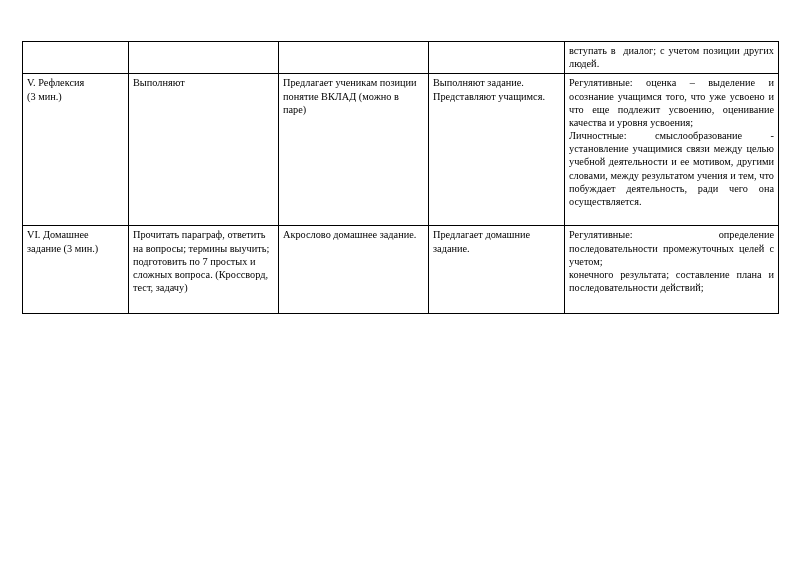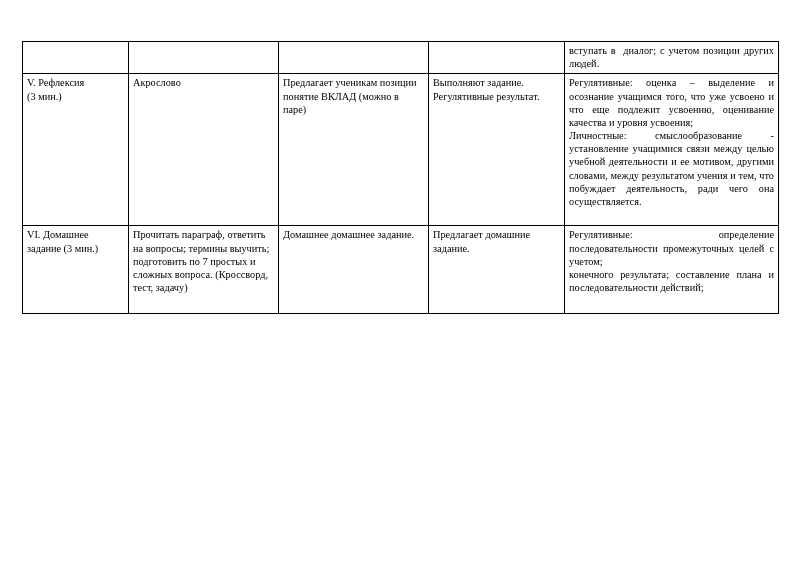--- a/index.html
+++ b/index.html
@@ -77,42 +77,42 @@
         <td>
             <span class="cell-text just">вступать в  диалог; с учетом позиции других людей.</span>
           </td>
       </tr>
       <tr style="height:152px;">
         <td>
             <span class="cell-text">V. Рефлексия
 (3 мин.)</span>
           </td>
         <td>
-            <span class="cell-text">Акрослово</span>
+            <span class="cell-text">Выполняют</span>
           </td>
         <td>
             <span class="cell-text">Предлагает ученикам позиции понятие ВКЛАД (можно в паре)</span>
           </td>
         <td>
-            <span class="cell-text">Выполняют задание. Регулятивные результат.</span>
+            <span class="cell-text">Выполняют задание. Представляют учащимся.</span>
           </td>
         <td>
             <span class="cell-text just">Регулятивные: оценка – выделение и осознание учащимся того, что уже усвоено и что еще подлежит усвоению, оценивание качества и уровня усвоения;
 Личностные: смыслообразование - установление учащимися связи между целью учебной деятельности и ее мотивом, другими словами, между результатом учения и тем, что побуждает деятельность, ради чего она осуществляется.</span>
           </td>
       </tr>
       <tr style="height:88px;">
         <td>
             <span class="cell-text">VI. Домашнее задание (3 мин.)</span>
           </td>
         <td>
             <span class="cell-text">Прочитать параграф, ответить на вопросы; термины выучить; подготовить по 7 простых и сложных вопроса. (Кроссворд, тест, задачу)</span>
           </td>
         <td>
-            <span class="cell-text">Домашнее домашнее задание.</span>
+            <span class="cell-text">Акрослово домашнее задание.</span>
           </td>
         <td>
             <span class="cell-text">Предлагает домашние задание.</span>
           </td>
         <td>
             <span class="cell-text just">Регулятивные: определение последовательности промежуточных целей с учетом;
 конечного результата; составление плана и последовательности действий;</span>
           </td>
       </tr>
     </tbody>

